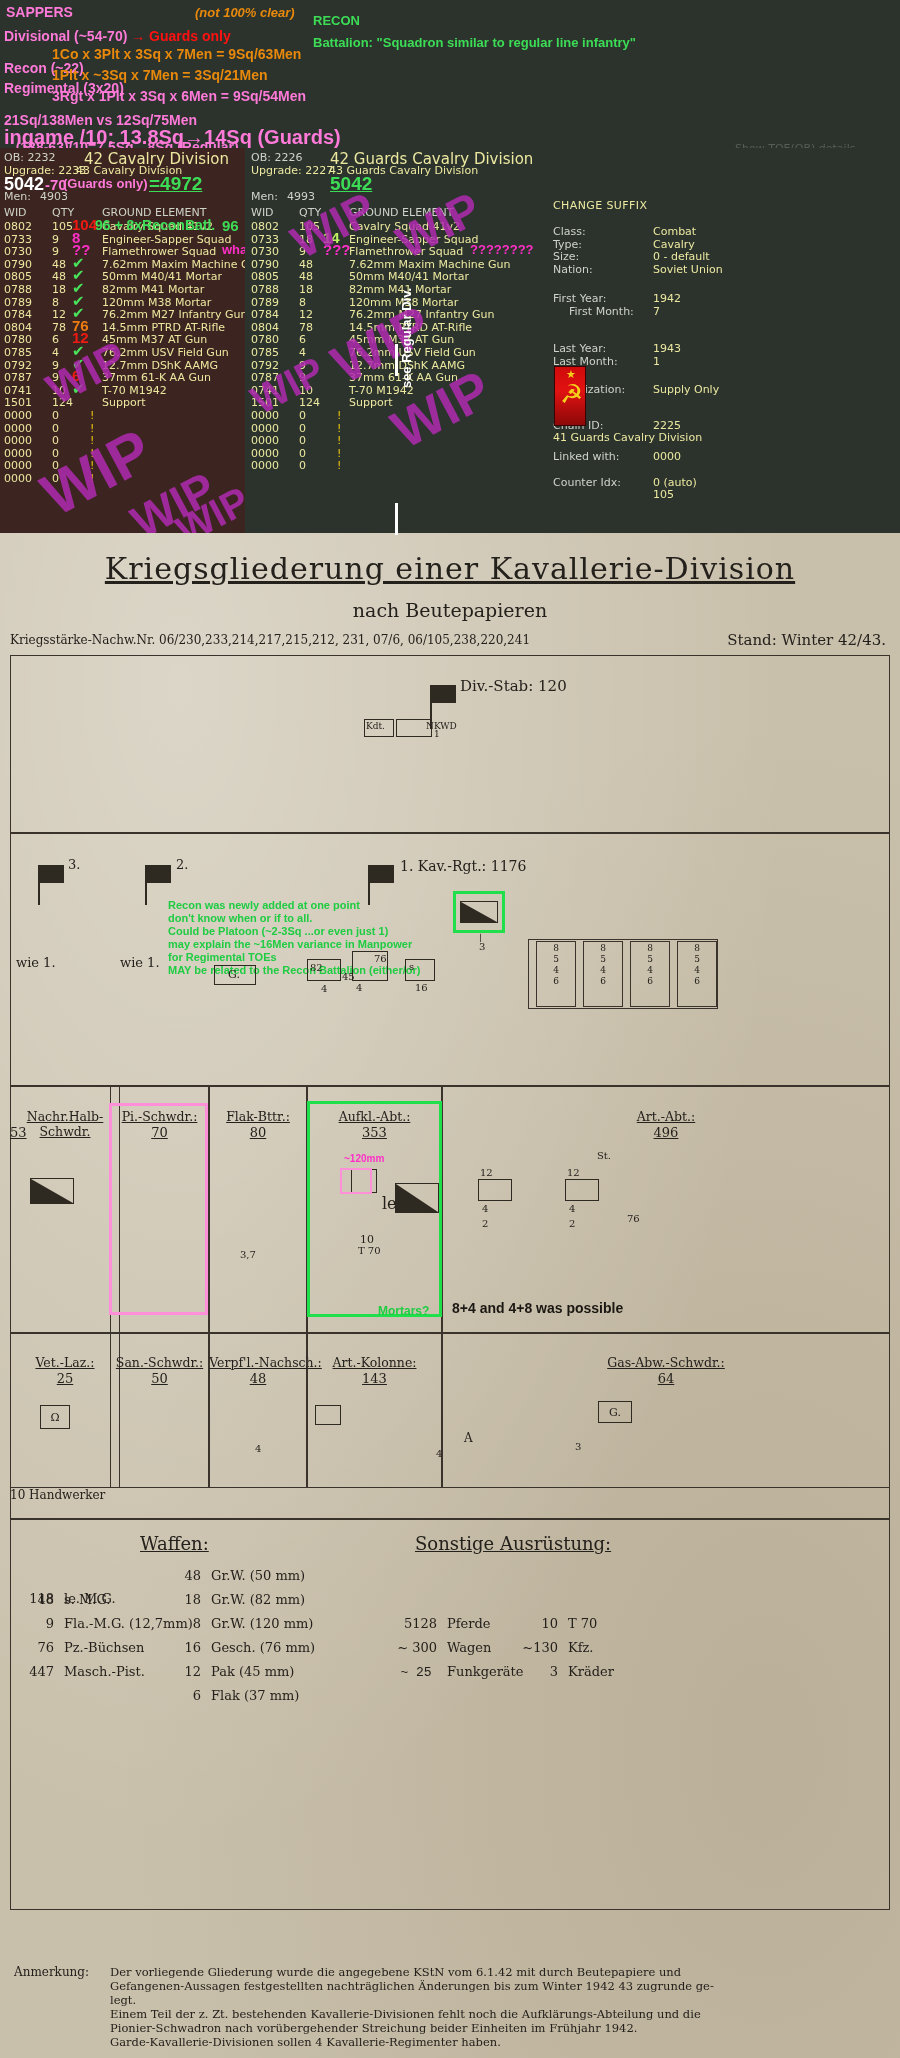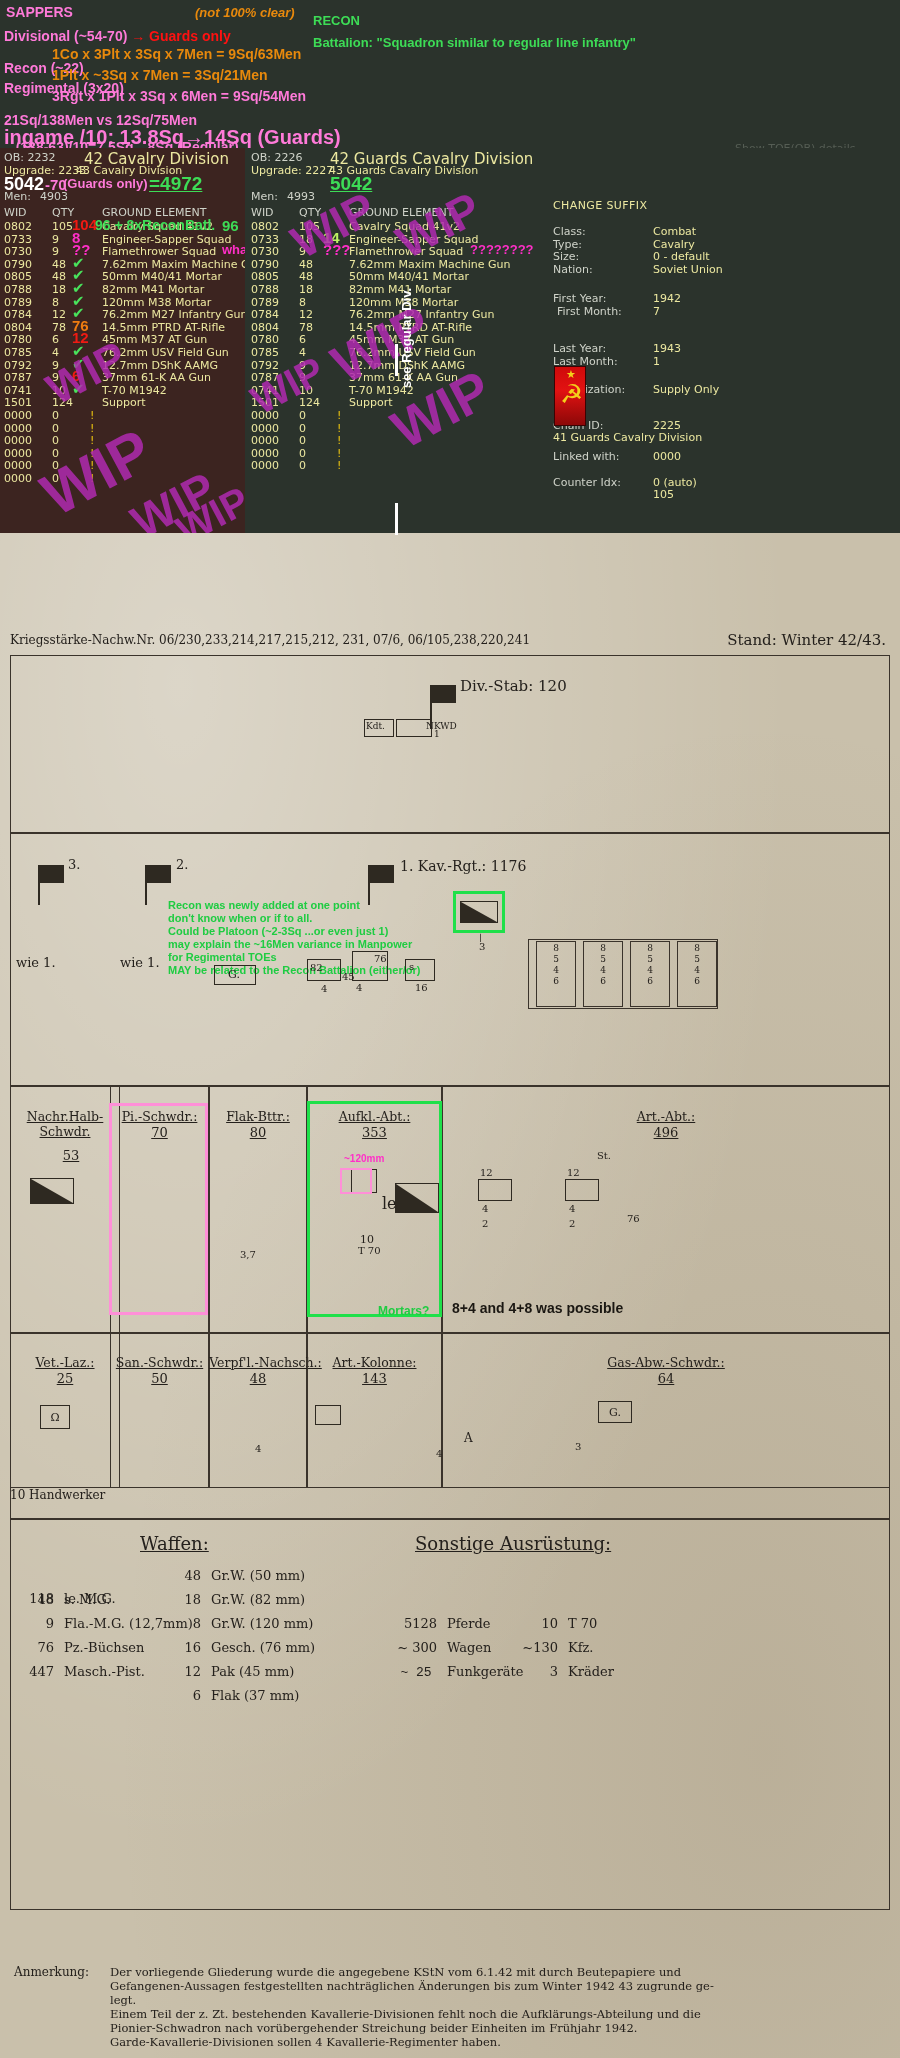--- a/index.html
+++ b/index.html
@@ -421,21 +421,21 @@
         <div class="ir-l" style="left: 20px; top: 77px;">Class:</div>
         <div class="ir-v" style="left: 120px; top: 77px;">Combat</div>
         <div class="ir-l" style="left: 20px; top: 89.5px;">Type:</div>
         <div class="ir-v" style="left: 120px; top: 89.5px;">Cavalry</div>
         <div class="ir-l" style="left: 20px; top: 102px;">Size:</div>
         <div class="ir-v" style="left: 120px; top: 102px;">0 - default</div>
         <div class="ir-l" style="left: 20px; top: 114.5px;">Nation:</div>
         <div class="ir-v" style="left: 120px; top: 114.5px;">Soviet Union</div>
         <div class="ir-l" style="left: 20px; top: 144px;">First Year:</div>
         <div class="ir-v" style="left: 120px; top: 144px;">1942</div>
-        <div class="ir-l" style="left: 24px; top: 156.5px;">First Month:</div>
+        <div class="ir-l" style="left: 36px; top: 156.5px;">First Month:</div>
         <div class="ir-v" style="left: 120px; top: 156.5px;">7</div>
         <div class="ir-l" style="left: 20px; top: 194px;">Last Year:</div>
         <div class="ir-v" style="left: 120px; top: 194px;">1943</div>
         <div class="ir-l" style="left: 20px; top: 206.5px;">Last Month:</div>
         <div class="ir-v" style="left: 120px; top: 206.5px;">1</div>
         <div class="ir-l" style="left: 20px; top: 235px;">Motorization:</div>
         <div class="ir-v" style="left: 120px; top: 235px;">Supply Only</div>
         <div class="ir-l" style="left: 20px; top: 271px;">Chain ID:</div>
         <div class="ir-v" style="left: 120px; top: 271px;">2225</div>
         <div class="ir-v" style="left: 20px; top: 283px;">41 Guards Cavalry Division</div>
@@ -469,20 +469,22 @@
   <div class="wip" style="left:290px; top:50px;  font-size:46px;">WIP</div>
   <div class="wip" style="left:330px; top:165px; font-size:54px;">WIP</div>
   <div class="wip" style="left:250px; top:215px; font-size:40px;">WIP</div>
   <div class="wip" style="left:395px; top:50px;  font-size:46px;">WIP</div>
   <div class="wip" style="left:390px; top:230px; font-size:54px;">WIP</div>
   <div class="wip" style="left:175px; top:345px; font-size:40px;">WIP</div>
 </div>
 
 <div id="chart">
   <div id="chart-inner">
+    <div id="ch-title">Kriegsgliederung einer Kavallerie-Division</div>
+    <div id="ch-sub">nach Beutepapieren</div>
     <div id="ch-kstn">Kriegsstärke-Nachw.Nr.  06/230,233,214,217,215,212, 231, 07/6, 06/105,238,220,241</div>
     <div id="ch-stand">Stand: Winter 42/43.</div>
 
     <div class="box" style="left:10px; top:122px; width:880px; height:1255px;"></div>
 
     <div class="box" style="left:10px; top:122px; width:880px; height:178px; border-width:1.5px;"></div>
     <div class="mil" style="left:430px; top:152px; width:26px; height:18px; background:#2e2921;"></div>
     <div style="position:absolute; left:430px; top:152px; width:2px; height:44px; background:#2e2921;"></div>
     <div class="cell-lbl" style="left:460px; top:144px; font-size:15px;"><span>Div.-Stab:</span> <span>120</span></div>
     <div class="mil" style="left:364px; top:186px; width:30px; height:18px;"></div>
@@ -569,21 +571,21 @@
           <div>4</div>
           <div>6</div>
         </div>
         <div class="box" style="left: 677px; top: 408px; width: 40px; height: 66px;"></div>
       </div>
 
     <div class="box" style="left:10px; top:553px; width:880px; height:247px;"></div>
     <div id="row2-cells">
         <div class="box" style="left: 10px; top: 553px; width: 110px; height: 247px;"></div>
         <div style="position: absolute; left: 10px; top: 576px; width: 110px; text-align: center; font-size: 12.5px; text-decoration: underline;">Nachr.Halb-Schwdr.</div>
-        <div style="position: absolute; left: 10px; top: 592px; width: 122px; text-align: center; font-size: 13px; text-decoration: underline; margin-top: 23px;">53</div>
+        <div style="position: absolute; left: 10px; top: 592px; width: 122px; text-align: left; font-size: 13px; text-decoration: underline;">53</div>
         <div class="box" style="left: 110px; top: 553px; width: 99px; height: 247px;"></div>
         <div style="position: absolute; left: 110px; top: 576px; width: 99px; text-align: center; font-size: 12.5px; text-decoration: underline;">Pi.-Schwdr.:</div>
         <div style="position: absolute; left: 110px; top: 592px; width: 99px; text-align: center; font-size: 13px; text-decoration: underline;">70</div>
         <div class="box" style="left: 209px; top: 553px; width: 98px; height: 247px;"></div>
         <div style="position: absolute; left: 209px; top: 576px; width: 98px; text-align: center; font-size: 12.5px; text-decoration: underline;">Flak-Bttr.:</div>
         <div style="position: absolute; left: 209px; top: 592px; width: 98px; text-align: center; font-size: 13px; text-decoration: underline;">80</div>
         <div class="box" style="left: 307px; top: 553px; width: 135px; height: 247px;"></div>
         <div style="position: absolute; left: 307px; top: 576px; width: 135px; text-align: center; font-size: 12.5px; text-decoration: underline;">Aufkl.-Abt.:</div>
         <div style="position: absolute; left: 307px; top: 592px; width: 135px; text-align: center; font-size: 13px; text-decoration: underline;">353</div>
         <div class="box" style="left: 442px; top: 553px; width: 448px; height: 247px;"></div>

